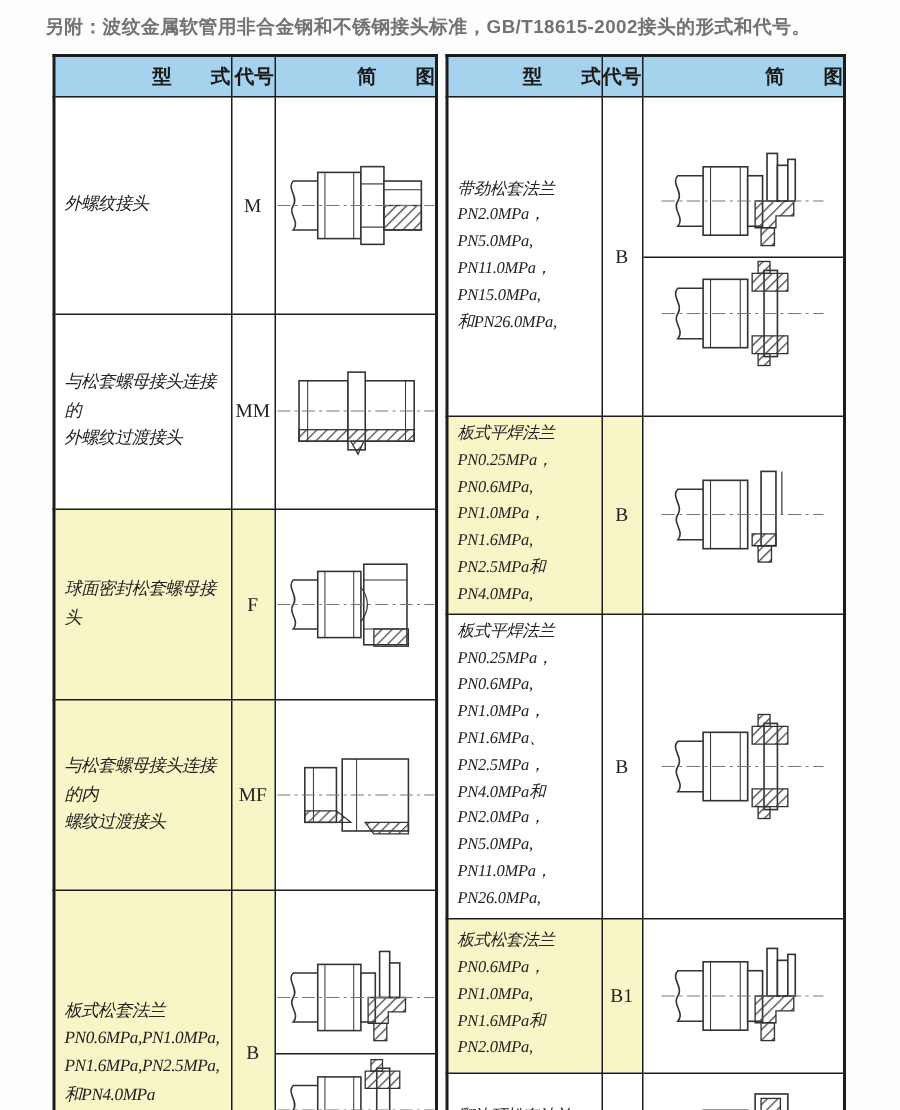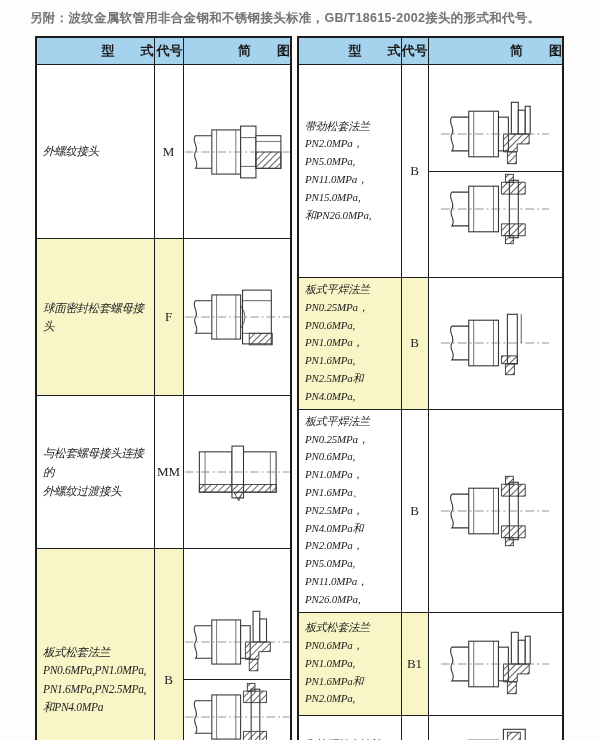--- a/index.html
+++ b/index.html
@@ -99,42 +99,20 @@
                     <rect x="75" y="20" width="26" height="34" fill="#fff" stroke="#333" stroke-width="1.1"></rect>
                     <line x1="75" y1="26" x2="101" y2="26" stroke="#333" stroke-width="0.7"></line>
                     <rect x="75" y="37" width="26" height="17" fill="url(#hp)" stroke="#333" stroke-width="0.9"></rect>
                     <line x1="1" y1="37" x2="110" y2="37" stroke="#777" stroke-width="0.8" stroke-dasharray="9 3 2 3"></line>
                   </svg>
                 </div>
               </div>
             </td>
         </tr>
         <tr>
-          <td class="type hl">球面密封松套螺母接头</td>
-          <td class="code hl">F</td>
-          <td class="diag">
-              <div class="dstack">
-                <div class="dcell">
-                  <svg class="fit" width="110" height="74" viewBox="0 0 111 74">
-                    <path d="M30,20 H12 c-5,5 4,11 0,17 c-4,6 5,11 0,17 H30" fill="#fff" stroke="#333" stroke-width="1.1"></path>
-                    <rect x="29" y="14" width="30" height="46" fill="#fff" stroke="#333" stroke-width="1.1"></rect>
-                    <line x1="34" y1="14" x2="34" y2="60" stroke="#333" stroke-width="0.7"></line>
-                    <line x1="54" y1="14" x2="54" y2="60" stroke="#333" stroke-width="0.7"></line>
-                    <rect x="61" y="9" width="30" height="56" fill="#fff" stroke="#333" stroke-width="1.1"></rect>
-                    <line x1="61" y1="20" x2="91" y2="20" stroke="#333" stroke-width="0.8"></line>
-                    <line x1="61" y1="54" x2="91" y2="54" stroke="#333" stroke-width="0.8"></line>
-                    <path d="M59,25 q9,12 0,24" fill="none" stroke="#333" stroke-width="0.8"></path>
-                    <rect x="68" y="54" width="24" height="12" fill="url(#hp)" stroke="#333" stroke-width="0.9"></rect>
-                    <line x1="1" y1="37" x2="110" y2="37" stroke="#777" stroke-width="0.8" stroke-dasharray="9 3 2 3"></line>
-                  </svg>
-                </div>
-              </div>
-            </td>
-        </tr>
-        <tr>
           <td class="type">与松套螺母接头连接的
 外螺纹过渡接头</td>
           <td class="code">MM</td>
           <td class="diag">
               <div class="dstack">
                 <div class="dcell">
                   <svg class="fit" width="110" height="74" viewBox="0 0 111 74">
                     <rect x="16" y="16" width="34" height="42" fill="#fff" stroke="#333" stroke-width="1.1"></rect>
                     <rect x="62" y="16" width="34" height="42" fill="#fff" stroke="#333" stroke-width="1.1"></rect>
                     <line x1="22" y1="16" x2="22" y2="58" stroke="#333" stroke-width="0.7"></line>
@@ -142,20 +120,62 @@
                     <rect x="50" y="10" width="12" height="54" fill="#fff" stroke="#333" stroke-width="1.1"></rect>
                     <rect x="16" y="50" width="80" height="8" fill="url(#hp)" stroke="#333" stroke-width="0.9"></rect>
                     <path d="M52,58 h9 l-4,9 z" fill="url(#hp)" stroke="#333" stroke-width="0.9"></path>
                     <line x1="1" y1="37" x2="110" y2="37" stroke="#777" stroke-width="0.8" stroke-dasharray="9 3 2 3"></line>
                   </svg>
                 </div>
               </div>
             </td>
         </tr>
         <tr>
+          <td class="type hl">球面密封松套螺母接头</td>
+          <td class="code hl">F</td>
+          <td class="diag">
+              <div class="dstack">
+                <div class="dcell">
+                  <svg class="fit" width="110" height="74" viewBox="0 0 111 74">
+                    <path d="M30,20 H12 c-5,5 4,11 0,17 c-4,6 5,11 0,17 H30" fill="#fff" stroke="#333" stroke-width="1.1"></path>
+                    <rect x="29" y="14" width="30" height="46" fill="#fff" stroke="#333" stroke-width="1.1"></rect>
+                    <line x1="34" y1="14" x2="34" y2="60" stroke="#333" stroke-width="0.7"></line>
+                    <line x1="54" y1="14" x2="54" y2="60" stroke="#333" stroke-width="0.7"></line>
+                    <rect x="61" y="9" width="30" height="56" fill="#fff" stroke="#333" stroke-width="1.1"></rect>
+                    <line x1="61" y1="20" x2="91" y2="20" stroke="#333" stroke-width="0.8"></line>
+                    <line x1="61" y1="54" x2="91" y2="54" stroke="#333" stroke-width="0.8"></line>
+                    <path d="M59,25 q9,12 0,24" fill="none" stroke="#333" stroke-width="0.8"></path>
+                    <rect x="68" y="54" width="24" height="12" fill="url(#hp)" stroke="#333" stroke-width="0.9"></rect>
+                    <line x1="1" y1="37" x2="110" y2="37" stroke="#777" stroke-width="0.8" stroke-dasharray="9 3 2 3"></line>
+                  </svg>
+                </div>
+              </div>
+            </td>
+        </tr>
+        <tr>
+          <td class="type hl">与松套螺母接头连接的内
+螺纹过渡接头</td>
+          <td class="code hl">MF</td>
+          <td class="diag">
+              <div class="dstack">
+                <div class="dcell">
+                  <svg class="fit" width="110" height="74" viewBox="0 0 111 74">
+                    <rect x="20" y="18" width="22" height="38" fill="#fff" stroke="#333" stroke-width="1.1"></rect>
+                    <line x1="26" y1="18" x2="26" y2="56" stroke="#333" stroke-width="0.7"></line>
+                    <rect x="46" y="12" width="46" height="50" fill="#fff" stroke="#333" stroke-width="1.1"></rect>
+                    <line x1="56" y1="12" x2="56" y2="62" stroke="#333" stroke-width="0.7"></line>
+                    <path d="M20,48 h22 l10,8 h-32 z" fill="url(#hp)" stroke="#333" stroke-width="0.9"></path>
+                    <path d="M62,56 h30 v8 h-24 z" fill="url(#hp)" stroke="#333" stroke-width="0.9"></path>
+                    <line x1="1" y1="37" x2="110" y2="37" stroke="#777" stroke-width="0.8" stroke-dasharray="9 3 2 3"></line>
+                  </svg>
+                </div>
+              </div>
+            </td>
+        </tr>
+        <tr>
           <td class="type hl">板式松套法兰
 PN0.6MPa,PN1.0MPa,
 PN1.6MPa,PN2.5MPa,
 和PN4.0MPa</td>
           <td class="code hl">B</td>
           <td class="diag">
               <div class="dstack">
             <div class="dcell">
                   <svg class="fit" width="110" height="74" viewBox="0 0 111 74">
                     <path d="M30,20 H12 c-5,5 4,11 0,17 c-4,6 5,11 0,17 H30" fill="#fff" stroke="#333" stroke-width="1.1"></path>

